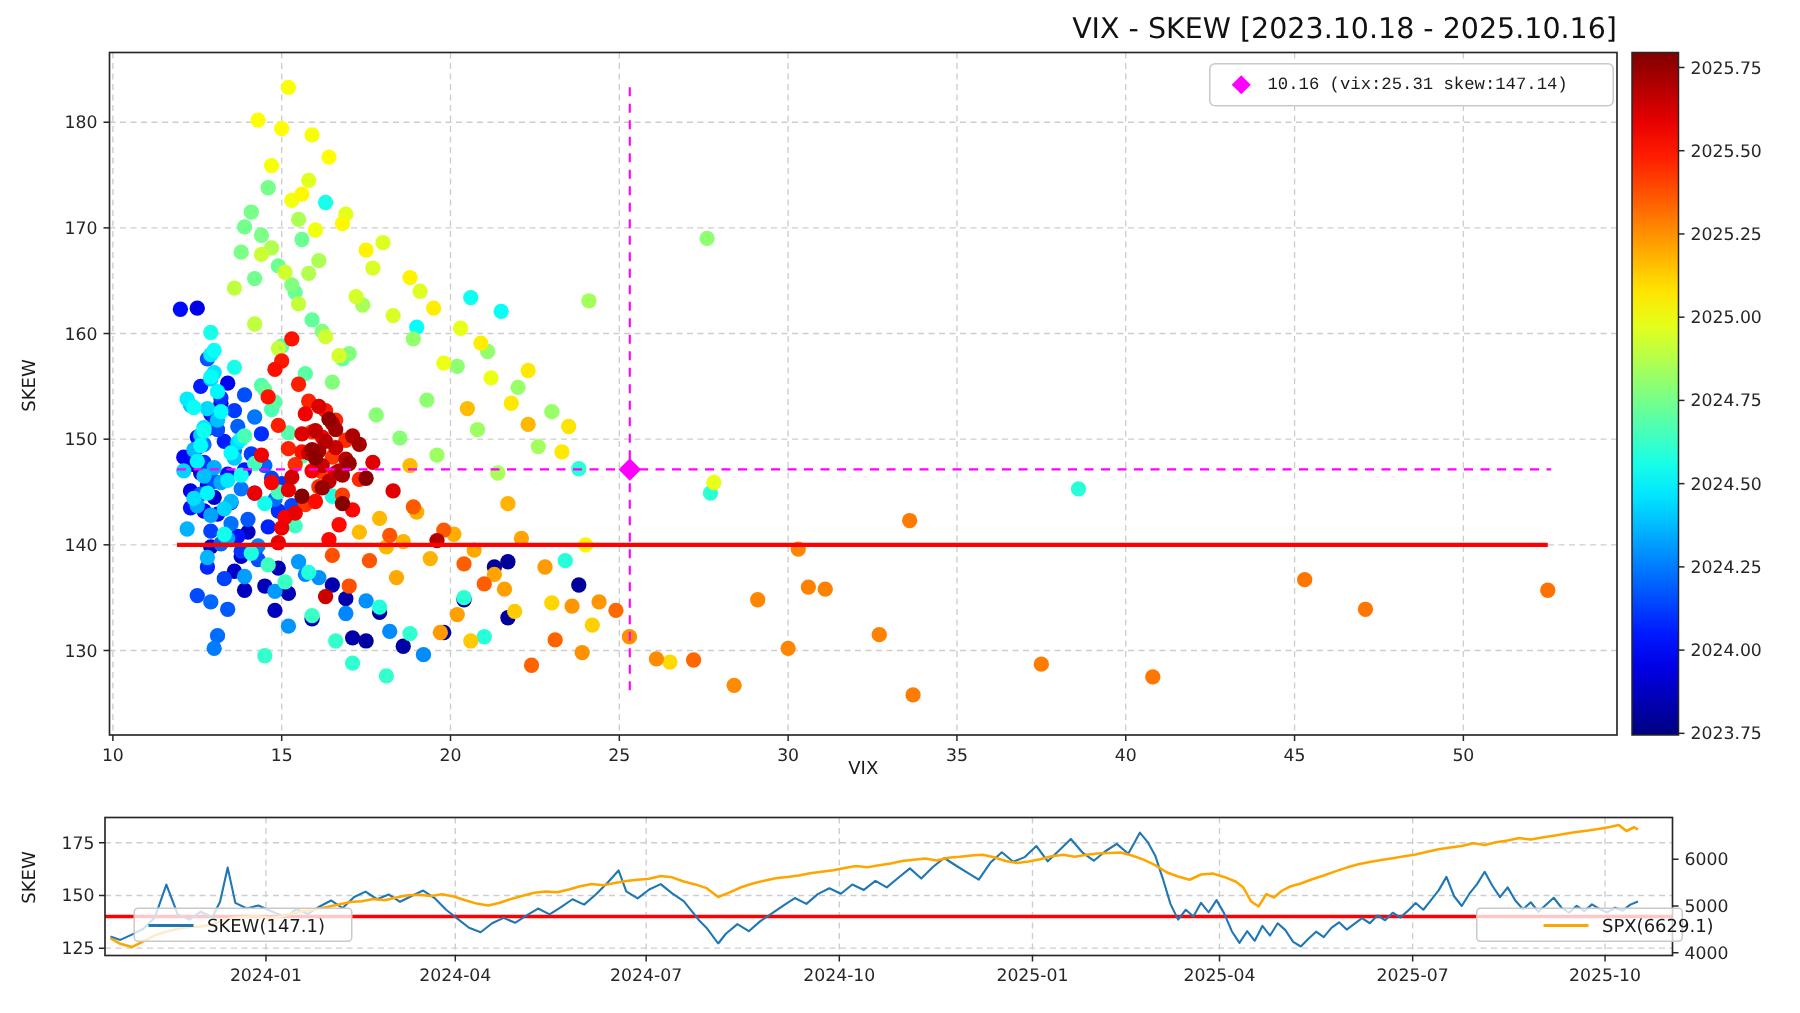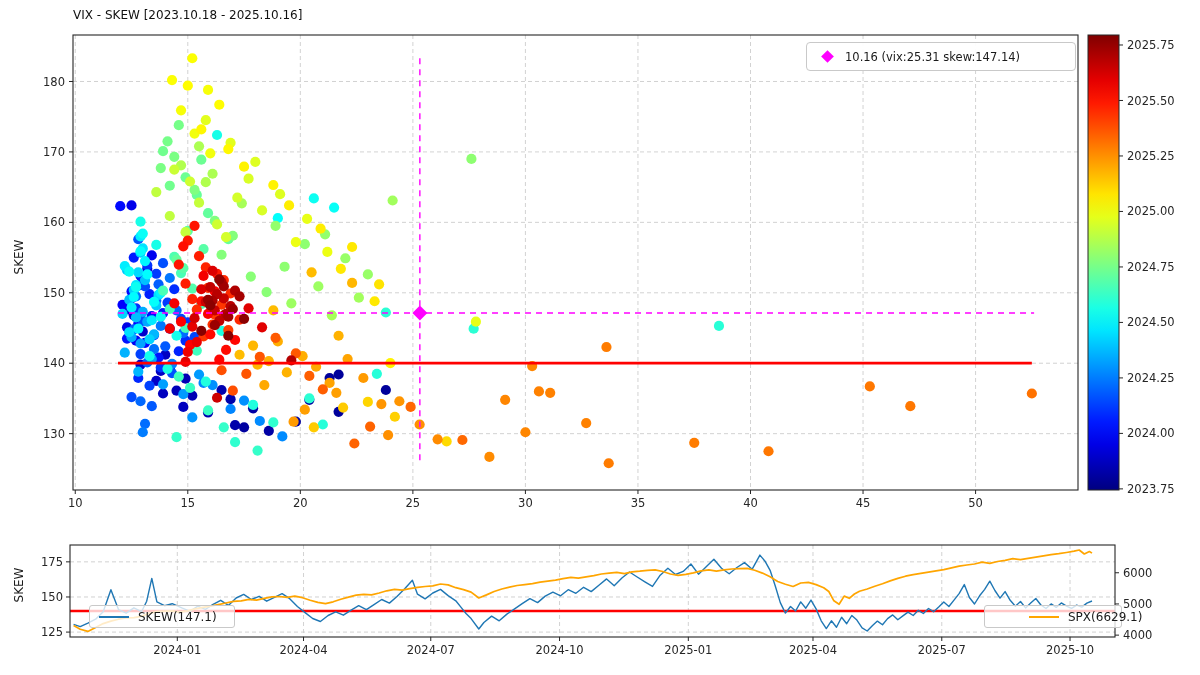--- a/index.html
+++ b/index.html
@@ -1,30 +1,30 @@
 <!DOCTYPE html>
 <html><head>
 <meta charset="utf-8">
 <style>
   html,body{margin:0;padding:0;background:#fff;}
   .figure{position:relative;width:1200px;height:675px;background:#fff;overflow:hidden;
           font-family:"DejaVu Sans",sans-serif;color:#1a1a1a;}
   .figure svg{position:absolute;left:0;}
   svg text{font-family:"DejaVu Sans",sans-serif;fill:#262626;}
-  .title{position:absolute;left:73px;top:8px;width:1005px;text-align:left;
-         font-size:12px;color:#111;}
+  .title{position:absolute;left:73px;top:8px;width:1005px;text-align:right;
+         font-size:19px;color:#111;}
   .ylabel-main{position:absolute;left:-7px;top:250px;width:52px;text-align:center;
          transform:rotate(-90deg);font-size:12px;}
   .xlabel-main{position:absolute;left:73px;top:505px;width:1005px;text-align:center;font-size:12px;}
   .ylabel-ts{position:absolute;left:-7px;top:578px;width:52px;text-align:center;
          transform:rotate(-90deg);font-size:12px;}
   .legend-main{position:absolute;left:806px;top:42px;width:270px;height:29px;
          background:rgba(255,255,255,.95);border:1px solid #c9c9c9;border-radius:4px;
          display:flex;align-items:center;gap:13px;padding-left:16px;box-sizing:border-box;
-         font-size:11.5px;}
+         font-size:11.5px;font-family:Liberation Mono, monospace;}
   .diamond{width:9px;height:9px;background:#ff00ff;transform:rotate(45deg);flex:0 0 auto;}
   .legend-ts{position:absolute;height:23px;background:rgba(255,255,255,.78);
          border:1px solid #c9c9c9;border-radius:3px;display:flex;align-items:center;gap:9px;
          padding-left:9px;box-sizing:border-box;font-size:12px;margin-left:12px;}
   .legend-skew{left:77px;top:605px;width:146px;}
   .legend-spx{left:972px;top:605px;width:138px;padding-left:44px;}
   .linesample{width:30px;height:0;flex:0 0 auto;}
   .skew-sample{border-top:2.6px solid #1f77b4;}
   .spx-sample{border-top:2.6px solid #ffa500;}
 </style>
@@ -533,20 +533,21 @@
       <line x1="1115" x2="1119" y1="105.12881355932204" y2="105.12881355932204" stroke="#262626"></line>
       <text x="1123" y="105.12881355932204" text-anchor="start" font-size="11.5" dy=".35em">4000</text>
       <line x1="1115" x2="1119" y1="73.94237288135594" y2="73.94237288135594" stroke="#262626"></line>
       <text x="1123" y="73.94237288135594" text-anchor="start" font-size="11.5" dy=".35em">5000</text>
       <line x1="1115" x2="1119" y1="42.75593220338983" y2="42.75593220338983" stroke="#262626"></line>
       <text x="1123" y="42.75593220338983" text-anchor="start" font-size="11.5" dy=".35em">6000</text>
     </svg>
 
   <div class="title">VIX - SKEW [2023.10.18 - 2025.10.16]</div>
   <div class="ylabel-main">SKEW</div>
+  <div class="xlabel-main">VIX</div>
   <div class="ylabel-ts">SKEW</div>
 
   <div class="legend-main">
     <span class="diamond"></span>
     <span>10.16 (vix:25.31 skew:147.14)</span>
   </div>
 
   <div class="legend-ts legend-skew">
     <span class="linesample skew-sample"></span>
     <span>SKEW(147.1)</span>

